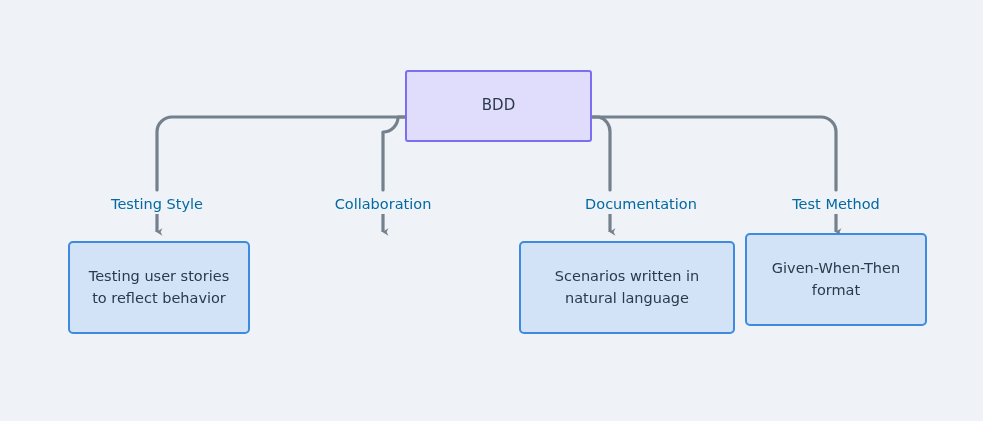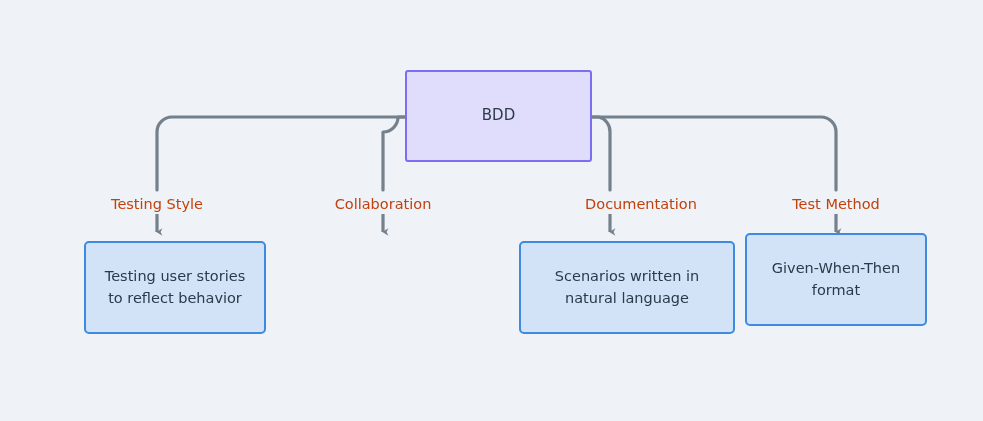--- a/index.html
+++ b/index.html
@@ -32,21 +32,21 @@
     border-radius:5px;
     color:#2b3a4a;
     font-size:14.5px;
     padding:6px 10px;
   }
   .node-leaf span{display:block;}
 
   .edge-label{
     position:absolute;
     transform:translateX(-50%);
-    color:#c2410c;
+    color:#0369a1;
     font-size:14.5px;
     white-space:nowrap;
     background:#eff2f7;
     padding:0 5px;
     line-height:1;
   }
 </style>
 </head>
 <body>
 
@@ -69,30 +69,30 @@
     </g>
 
     <g stroke="#74808c" stroke-width="3.2" stroke-linecap="butt" marker-end="url(#arrowhead)">
       <line x1="157" y1="214" x2="157" y2="232"></line>
       <line x1="383" y1="214" x2="383" y2="232"></line>
       <line x1="610" y1="214" x2="610" y2="232"></line>
       <line x1="836" y1="214" x2="836" y2="232"></line>
     </g>
   </svg>
 
-  <div class="node node-root" style="left:405px;top:70px;width:187px;height:92px;">
+  <div class="node node-root" style="left:405px;top:70px;width:187px;height:72px;">
     <span>BDD</span>
   </div>
 
   <div class="edge-label" style="left:157px;top:197px;">Testing Style</div>
   <div class="edge-label" style="left:383px;top:197px;">Collaboration</div>
   <div class="edge-label" style="left:641px;top:197px;">Documentation</div>
   <div class="edge-label" style="left:836px;top:197px;">Test Method</div>
 
-  <div class="node node-leaf" style="left:84px;top:241px;width:182px;height:93px;justify-content:center;">
+  <div class="node node-leaf" style="left:68px;top:241px;width:182px;height:93px;justify-content:center;">
     <div>
       <span>Testing user stories</span>
       <span>to reflect behavior</span>
     </div>
   </div>
 
 
   <div class="node node-leaf" style="left:519px;top:241px;width:216px;height:93px;">
     <div>
       <span>Scenarios written in</span>

